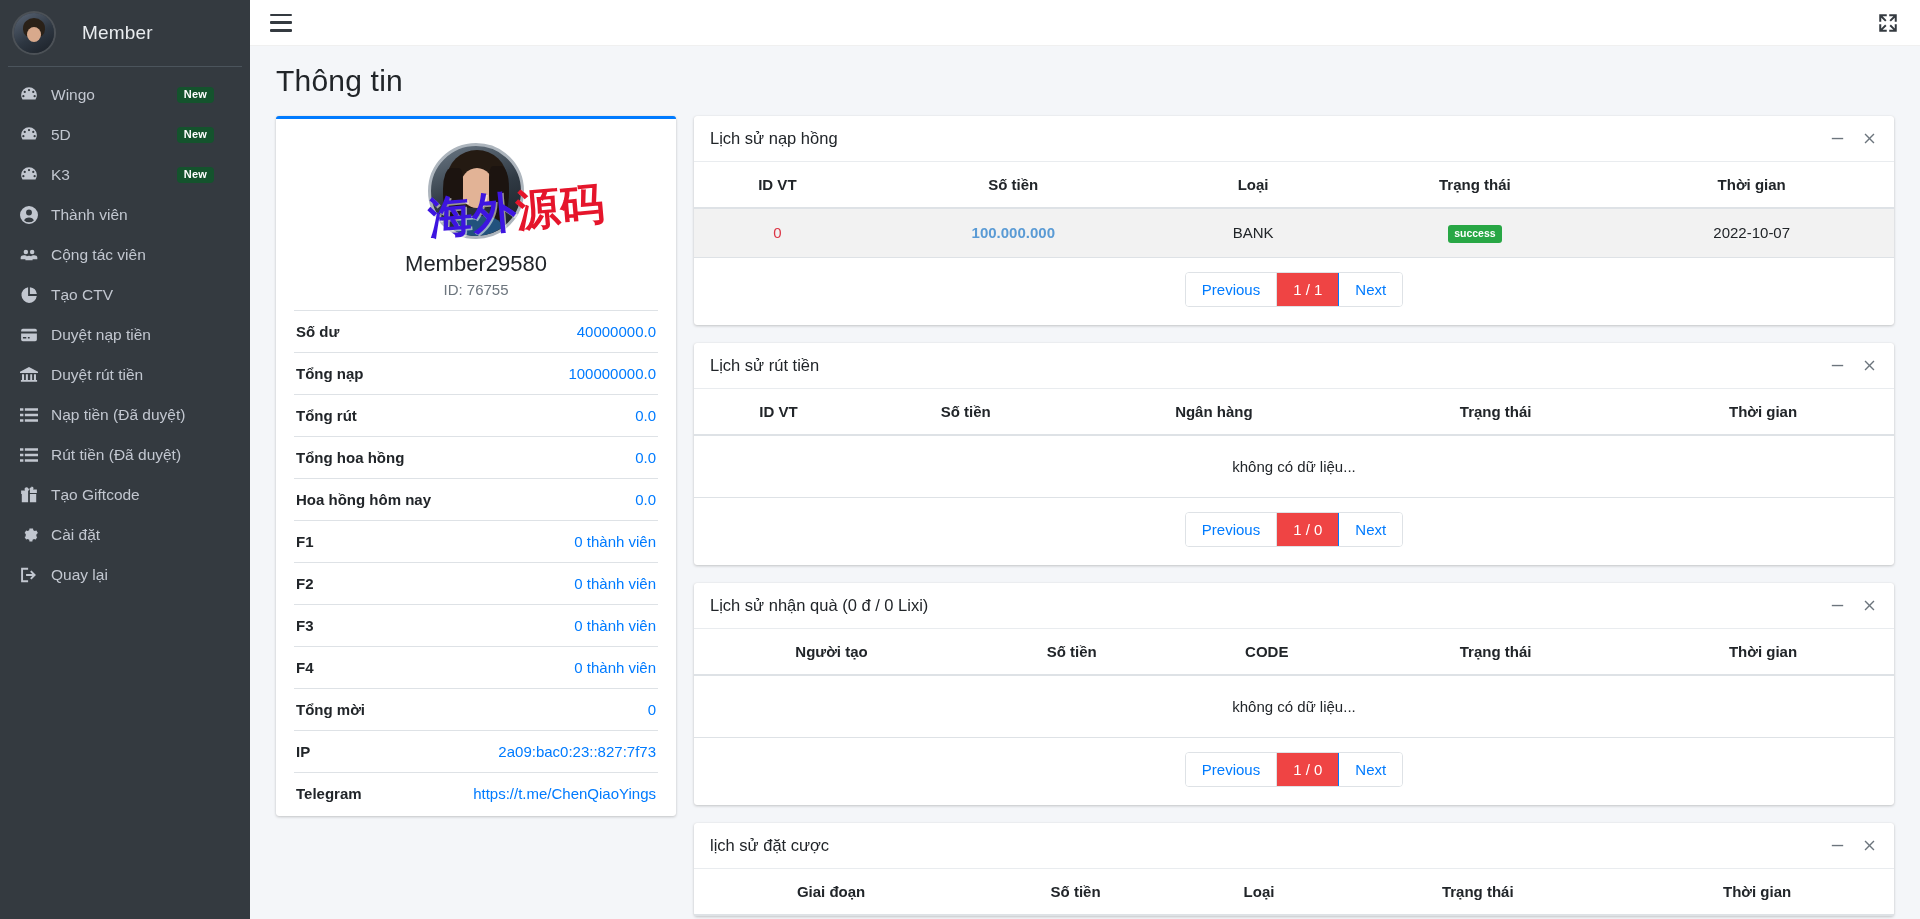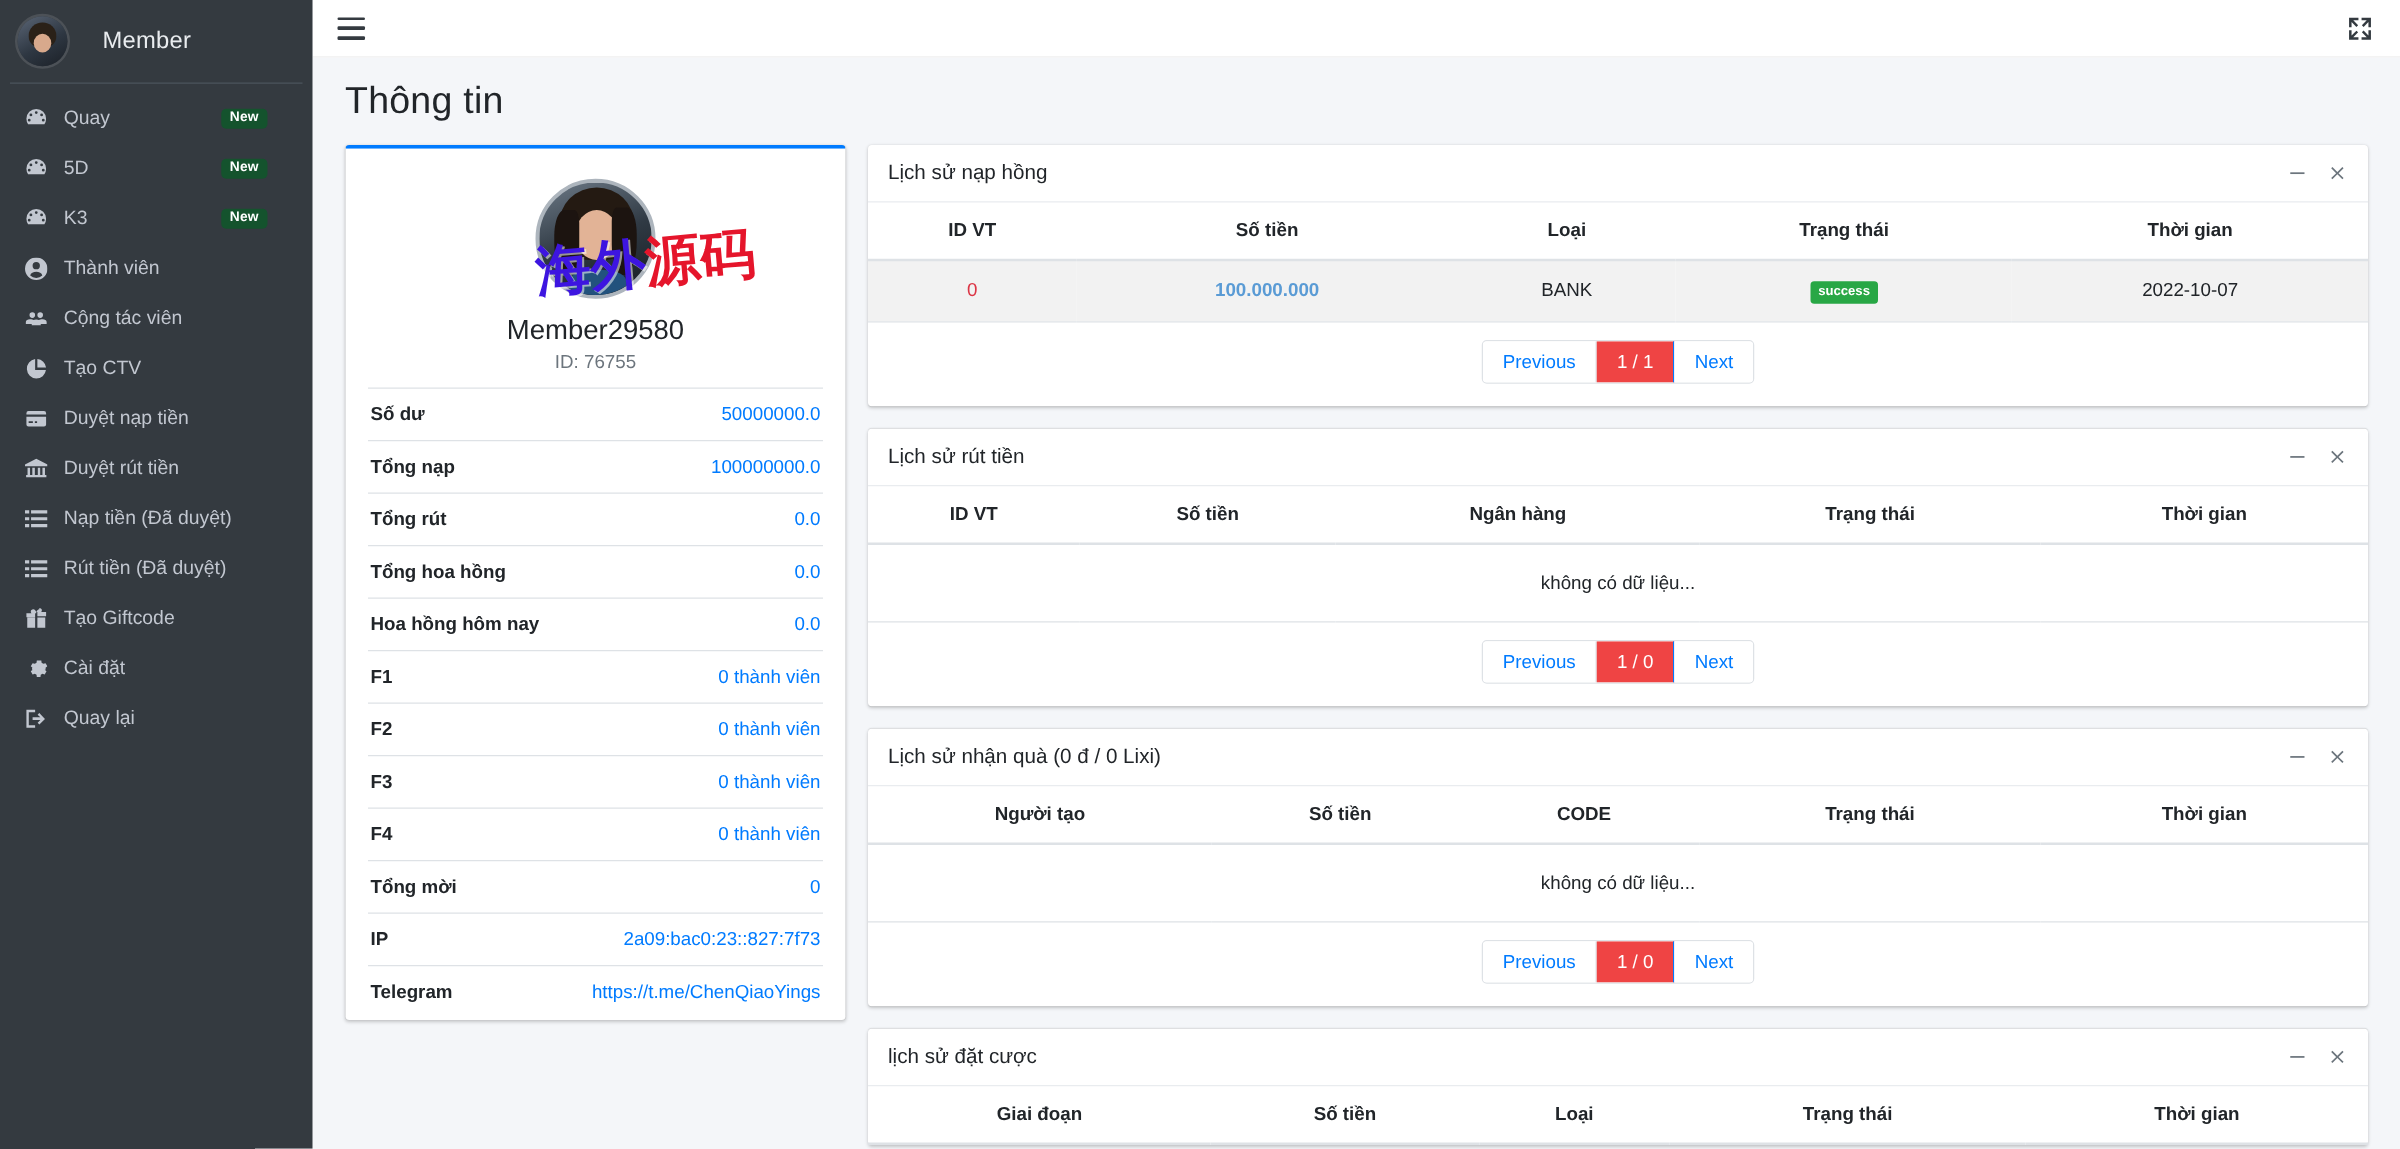--- a/index.html
+++ b/index.html
@@ -189,21 +189,21 @@
       <div class="brand-title">Member</div>
     </div>
     <div class="nav-sep"></div>
     <nav class="nav" id="nav">
         <div class="nav-item">
           <span class="nav-ico">
             <svg viewBox="0 0 16 16">
               <path d="M8 1a7 7 0 0 0-7 7 7 7 0 0 0 1.2 3.9h11.6A7 7 0 0 0 15 8a7 7 0 0 0-7-7zm0 1.6a1 1 0 1 1 0 2 1 1 0 0 1 0-2zM4.2 4.3a1 1 0 1 1 0 2 1 1 0 0 1 0-2zm7.6 0a1 1 0 1 1 0 2 1 1 0 0 1 0-2zM3 8a1 1 0 1 1 0 2 1 1 0 0 1 0-2zm10 0a1 1 0 1 1 0 2 1 1 0 0 1 0-2zM9.9 5.6 7.3 8.9a1 1 0 1 0 1.5 1.2l2-3.6-.9-.9z"></path>
             </svg>
           </span>
-          <span class="nav-label">Quay</span>
+          <span class="nav-label">Wingo</span>
           <span class="badge-new">New</span>
         </div>
         <div class="nav-item">
           <span class="nav-ico">
             <svg viewBox="0 0 16 16">
               <path d="M8 1a7 7 0 0 0-7 7 7 7 0 0 0 1.2 3.9h11.6A7 7 0 0 0 15 8a7 7 0 0 0-7-7zm0 1.6a1 1 0 1 1 0 2 1 1 0 0 1 0-2zM4.2 4.3a1 1 0 1 1 0 2 1 1 0 0 1 0-2zm7.6 0a1 1 0 1 1 0 2 1 1 0 0 1 0-2zM3 8a1 1 0 1 1 0 2 1 1 0 0 1 0-2zm10 0a1 1 0 1 1 0 2 1 1 0 0 1 0-2zM9.9 5.6 7.3 8.9a1 1 0 1 0 1.5 1.2l2-3.6-.9-.9z"></path>
             </svg>
           </span>
           <span class="nav-label">5D</span>
           <span class="badge-new">New</span>
@@ -334,21 +334,21 @@
               </div>
             </div>
             <div class="wm">
               <span class="b">海外</span><span class="r">源码</span>
             </div>
             <div class="profile-name">Member29580</div>
             <div class="profile-id">ID: 76755</div>
             <ul class="stat-list" id="stat-list">
                 <li class="stat-row">
                   <span class="stat-key">Số dư</span>
-                  <span class="stat-val">50000000.0</span>
+                  <span class="stat-val">40000000.0</span>
                 </li>
                 <li class="stat-row">
                   <span class="stat-key">Tổng nạp</span>
                   <span class="stat-val">100000000.0</span>
                 </li>
                 <li class="stat-row">
                   <span class="stat-key">Tổng rút</span>
                   <span class="stat-val">0.0</span>
                 </li>
                 <li class="stat-row">

